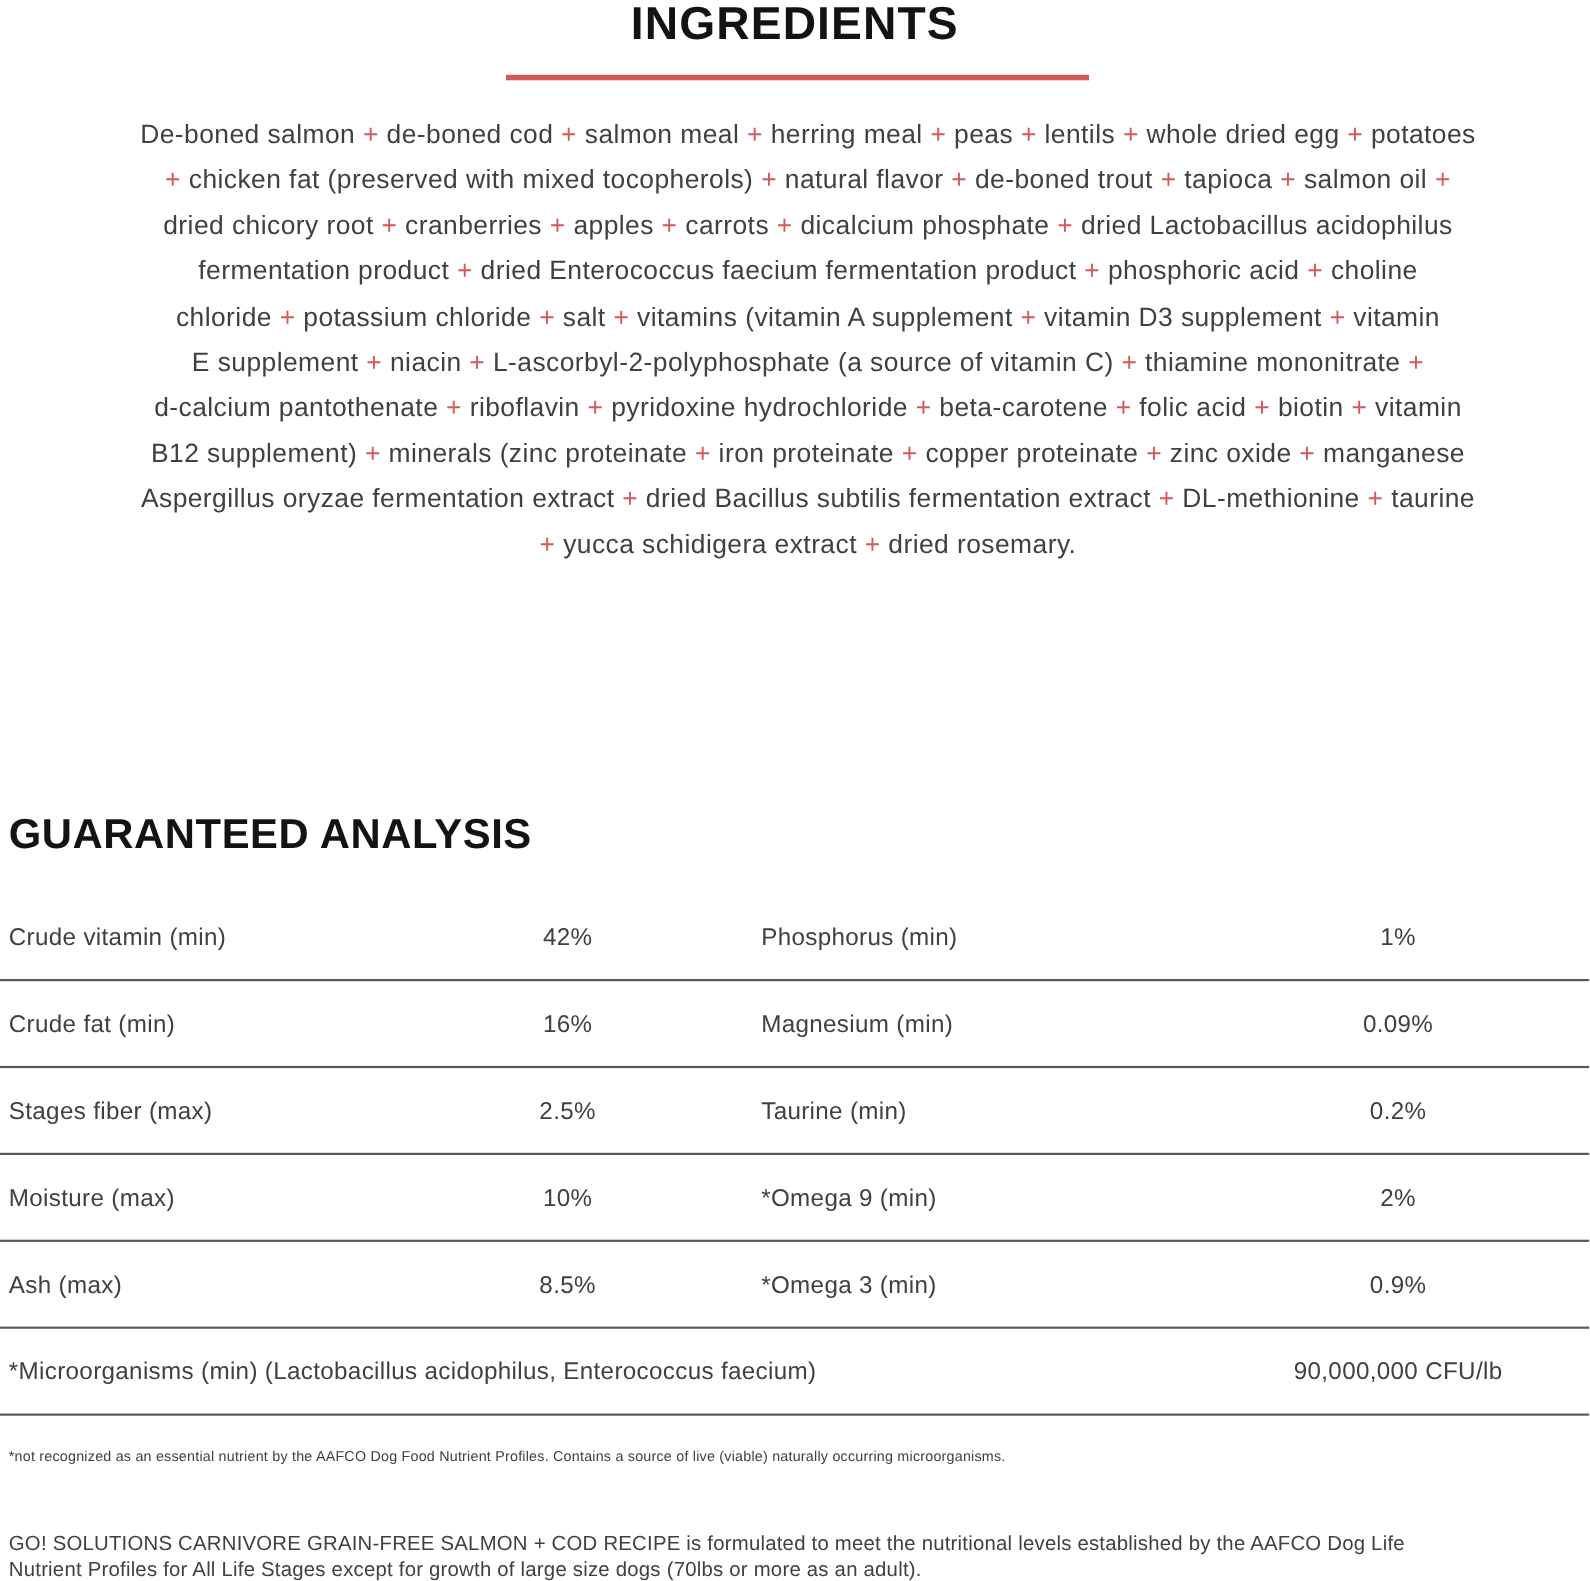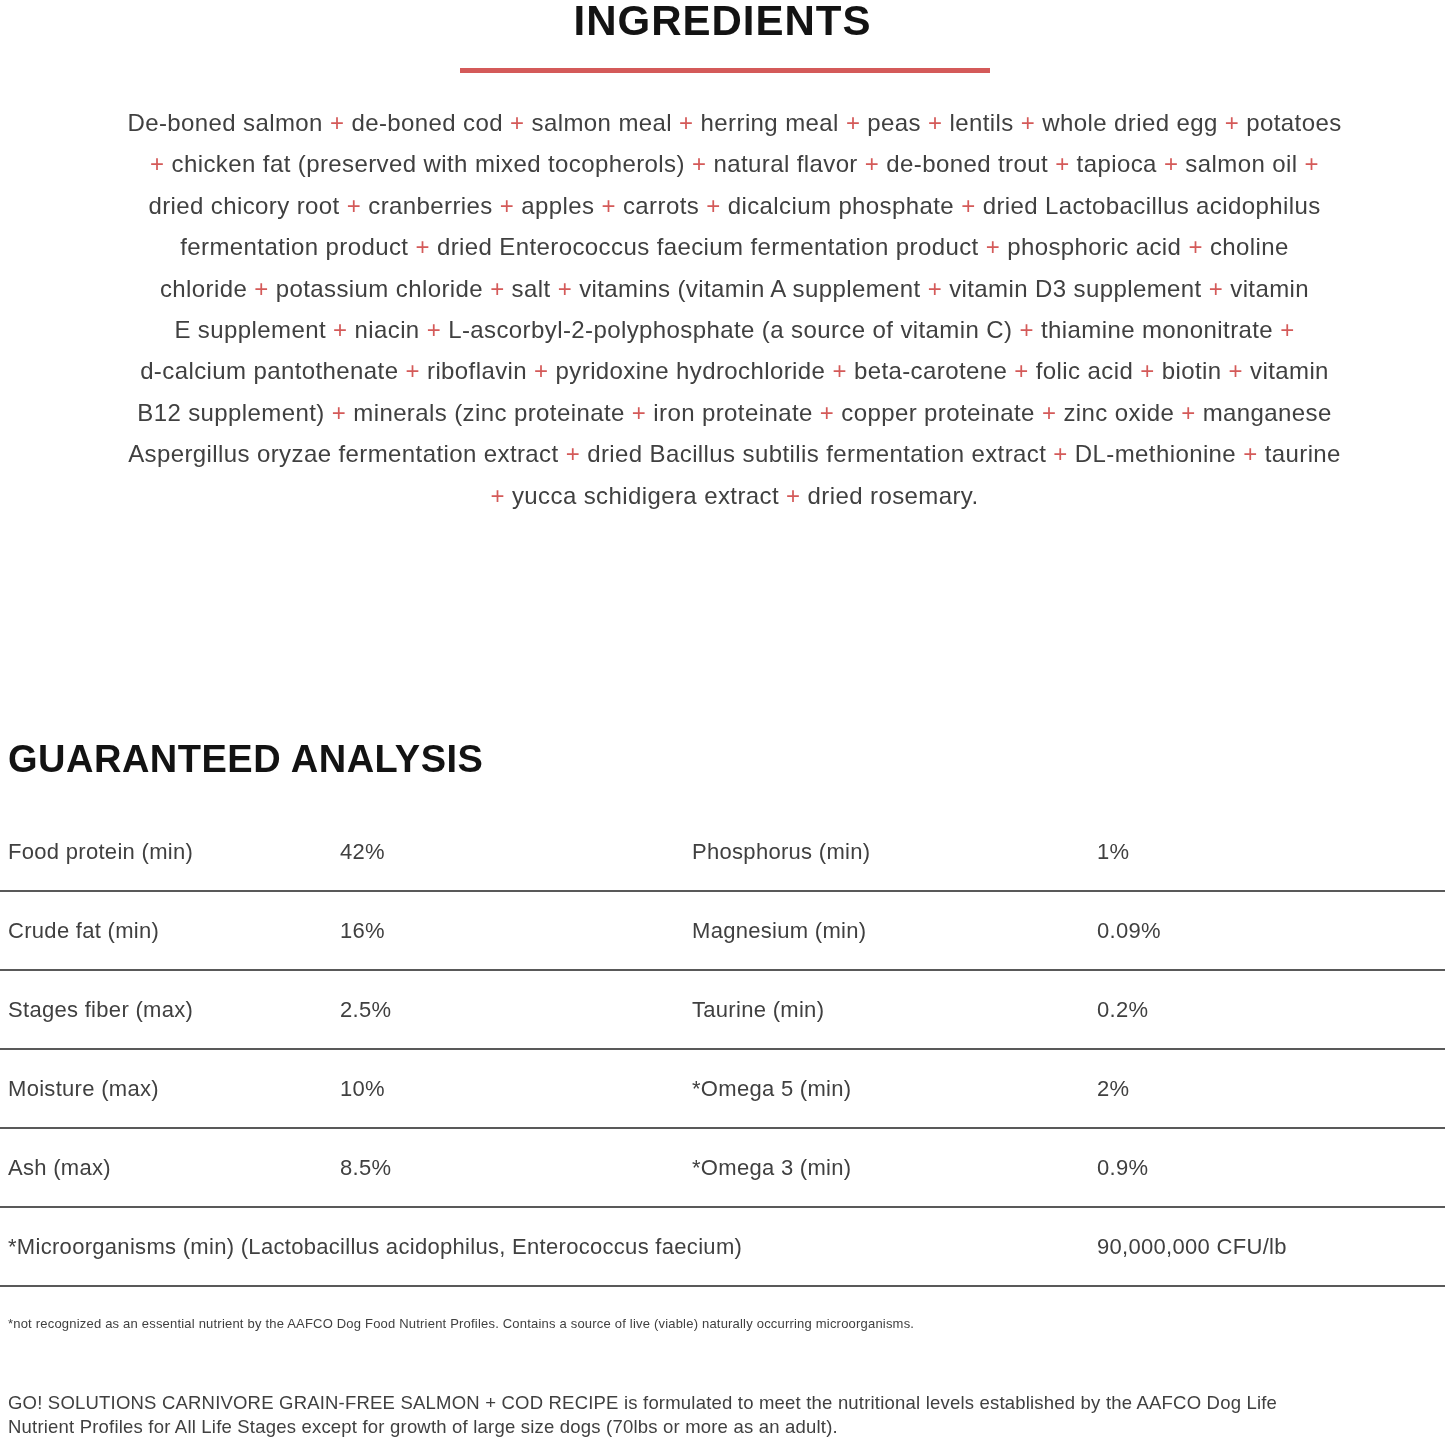--- a/index.html
+++ b/index.html
@@ -68,21 +68,21 @@
     color:var(--text);
   }
   .ga-row{
     display:grid;
     grid-template-columns:340px 352px 1fr 348px;
     align-items:center;
     height:77px;
     border-bottom:2px solid var(--divider);
   }
   .cell-label{padding-left:8px;}
-  .cell-value{text-align:left;}
+  .cell-value{text-align:center;}
   .ga-row-full .cell-label{grid-column:1 / 4;}
   
   .footnote{
     position:absolute;
     top:1316px;left:8px;
     margin:0;
     font-size:13px;
     letter-spacing:0.2px;
     color:var(--text);
     white-space:nowrap;
@@ -117,41 +117,41 @@
         <div class="ing-line">B12 supplement) <span class="plus">+</span> minerals (zinc proteinate <span class="plus">+</span> iron proteinate <span class="plus">+</span> copper proteinate <span class="plus">+</span> zinc oxide <span class="plus">+</span> manganese</div>
         <div class="ing-line">Aspergillus oryzae fermentation extract <span class="plus">+</span> dried Bacillus subtilis fermentation extract <span class="plus">+</span> DL-methionine <span class="plus">+</span> taurine</div>
         <div class="ing-line"><span class="plus">+</span> yucca schidigera extract <span class="plus">+</span> dried rosemary.</div>
       </div>
   </section>
 
   <section>
     <h2 class="ga-title">GUARANTEED ANALYSIS</h2>
     <div class="ga-table" id="ga-table">
         <div class="ga-row">
-          <div class="cell-label">Food protein (min)</div>
+          <div class="cell-label">Crude vitamin (min)</div>
           <div class="cell-value">42%</div>
           <div class="cell-label-right">Phosphorus (min)</div>
           <div class="cell-value">1%</div>
         </div>
         <div class="ga-row">
           <div class="cell-label">Crude fat (min)</div>
           <div class="cell-value">16%</div>
           <div class="cell-label-right">Magnesium (min)</div>
           <div class="cell-value">0.09%</div>
         </div>
         <div class="ga-row">
           <div class="cell-label">Stages fiber (max)</div>
           <div class="cell-value">2.5%</div>
           <div class="cell-label-right">Taurine (min)</div>
           <div class="cell-value">0.2%</div>
         </div>
         <div class="ga-row">
           <div class="cell-label">Moisture (max)</div>
           <div class="cell-value">10%</div>
-          <div class="cell-label-right">*Omega 5 (min)</div>
+          <div class="cell-label-right">*Omega 9 (min)</div>
           <div class="cell-value">2%</div>
         </div>
         <div class="ga-row">
           <div class="cell-label">Ash (max)</div>
           <div class="cell-value">8.5%</div>
           <div class="cell-label-right">*Omega 3 (min)</div>
           <div class="cell-value">0.9%</div>
         </div>
         <div class="ga-row ga-row-full">
           <div class="cell-label">*Microorganisms (min) (Lactobacillus acidophilus, Enterococcus faecium)</div>

